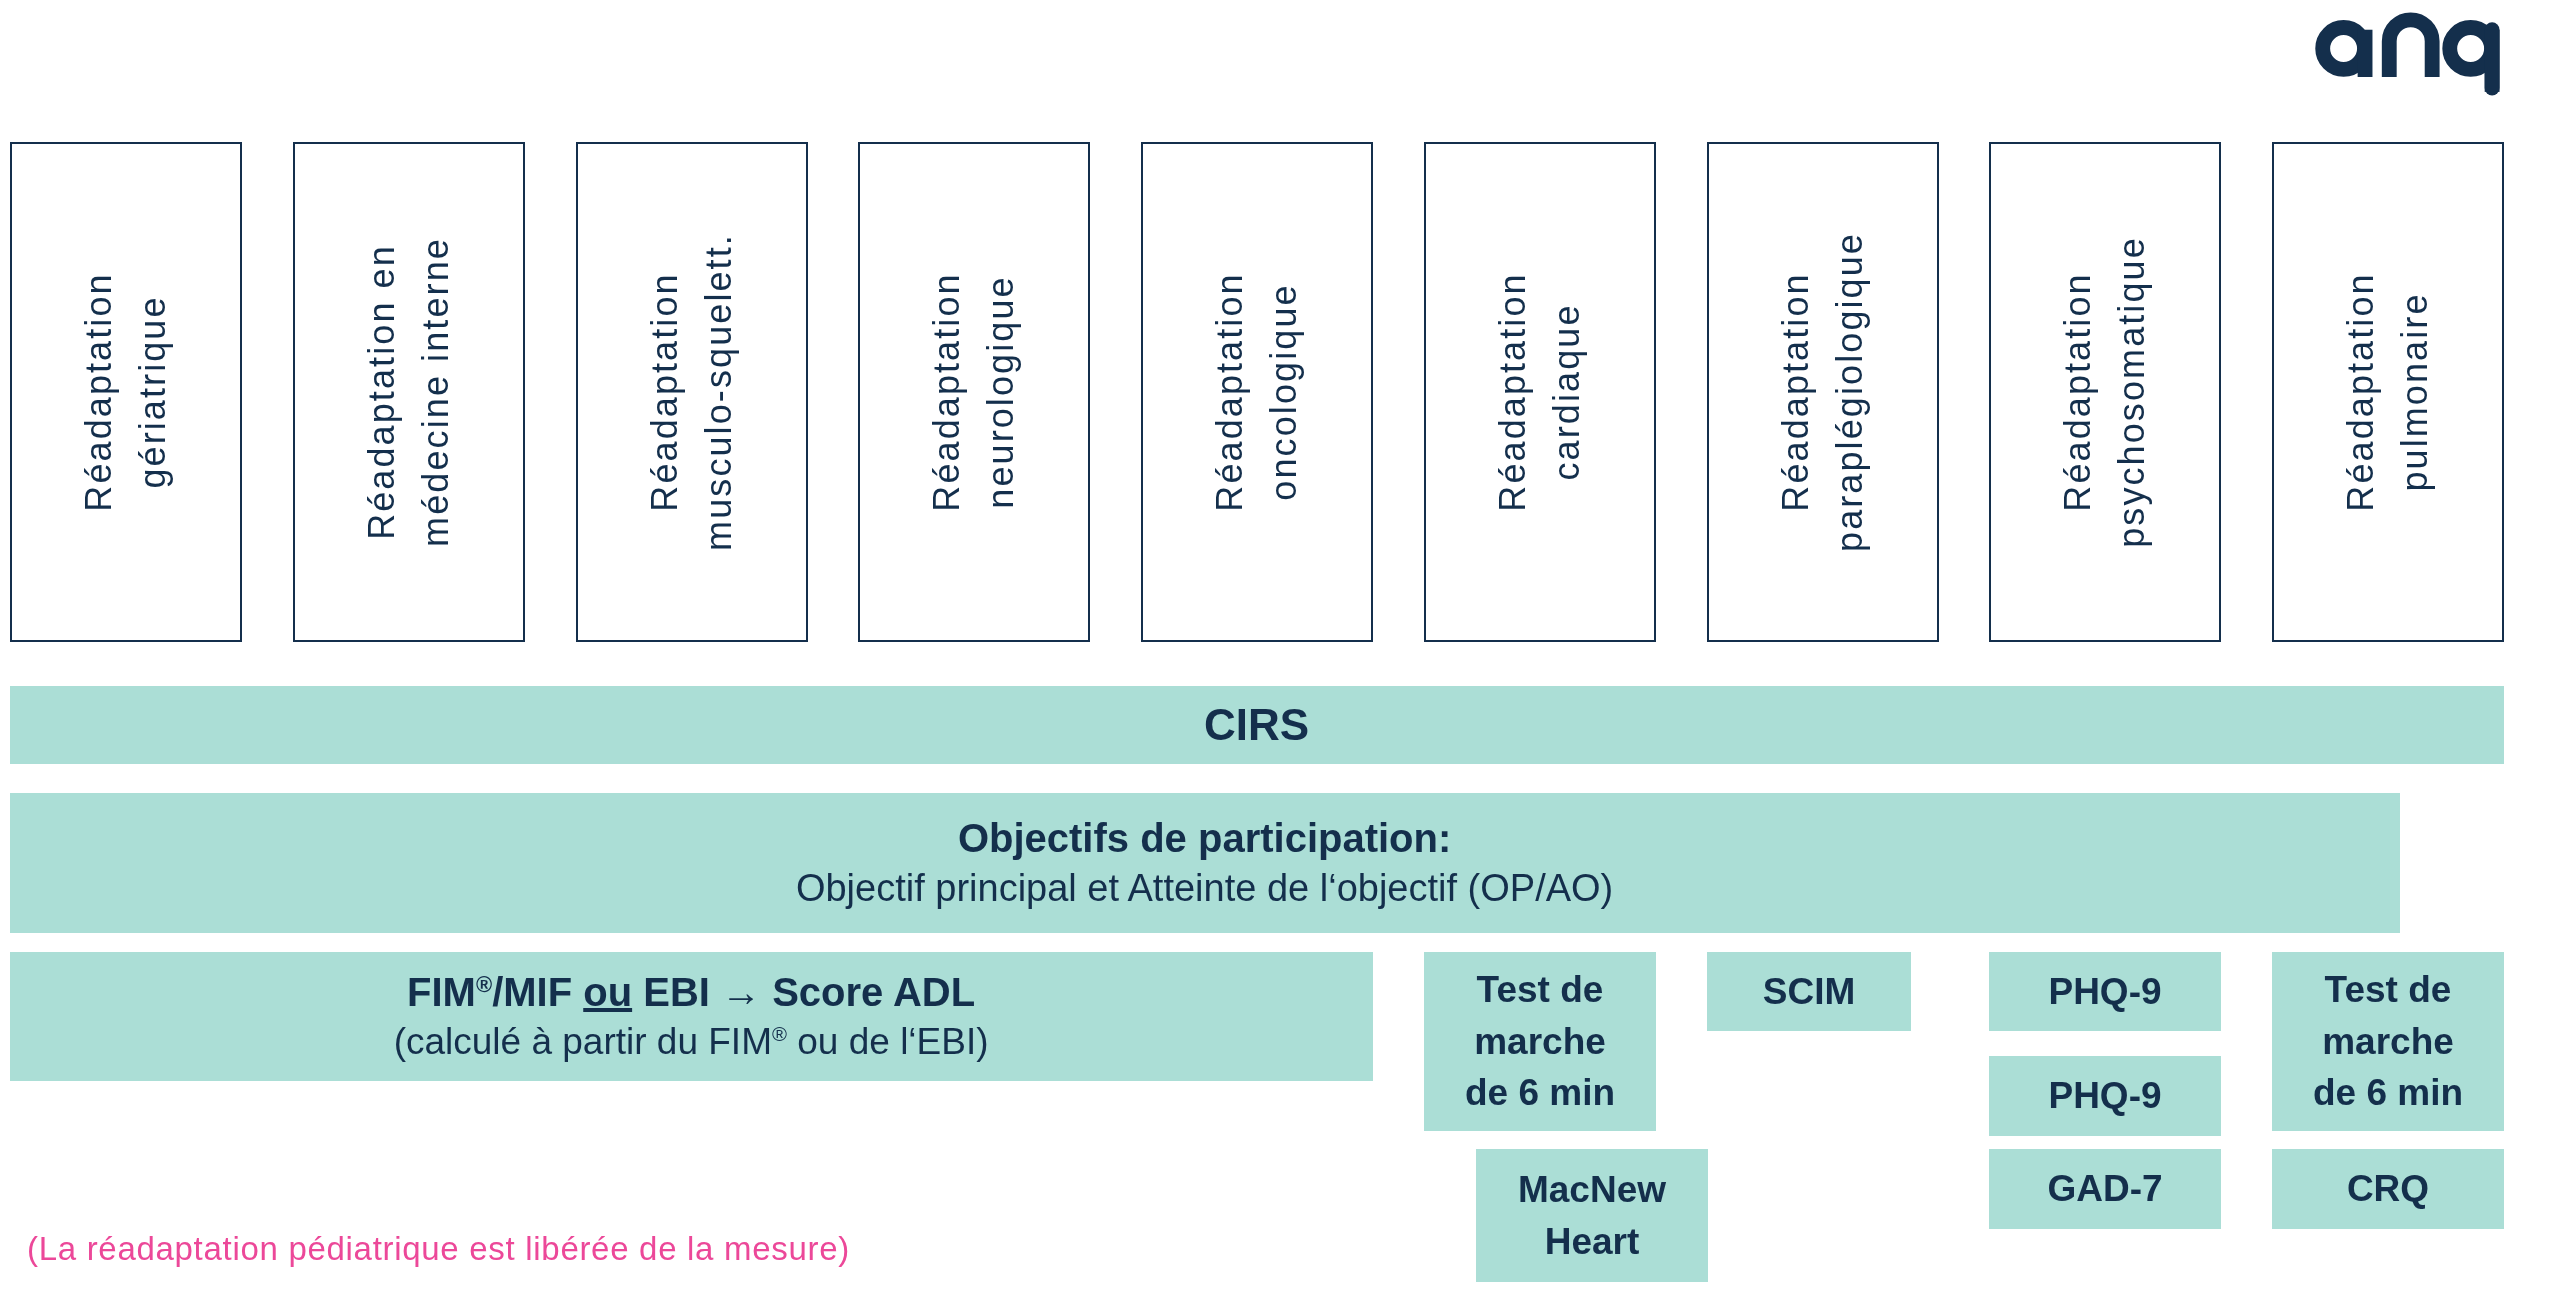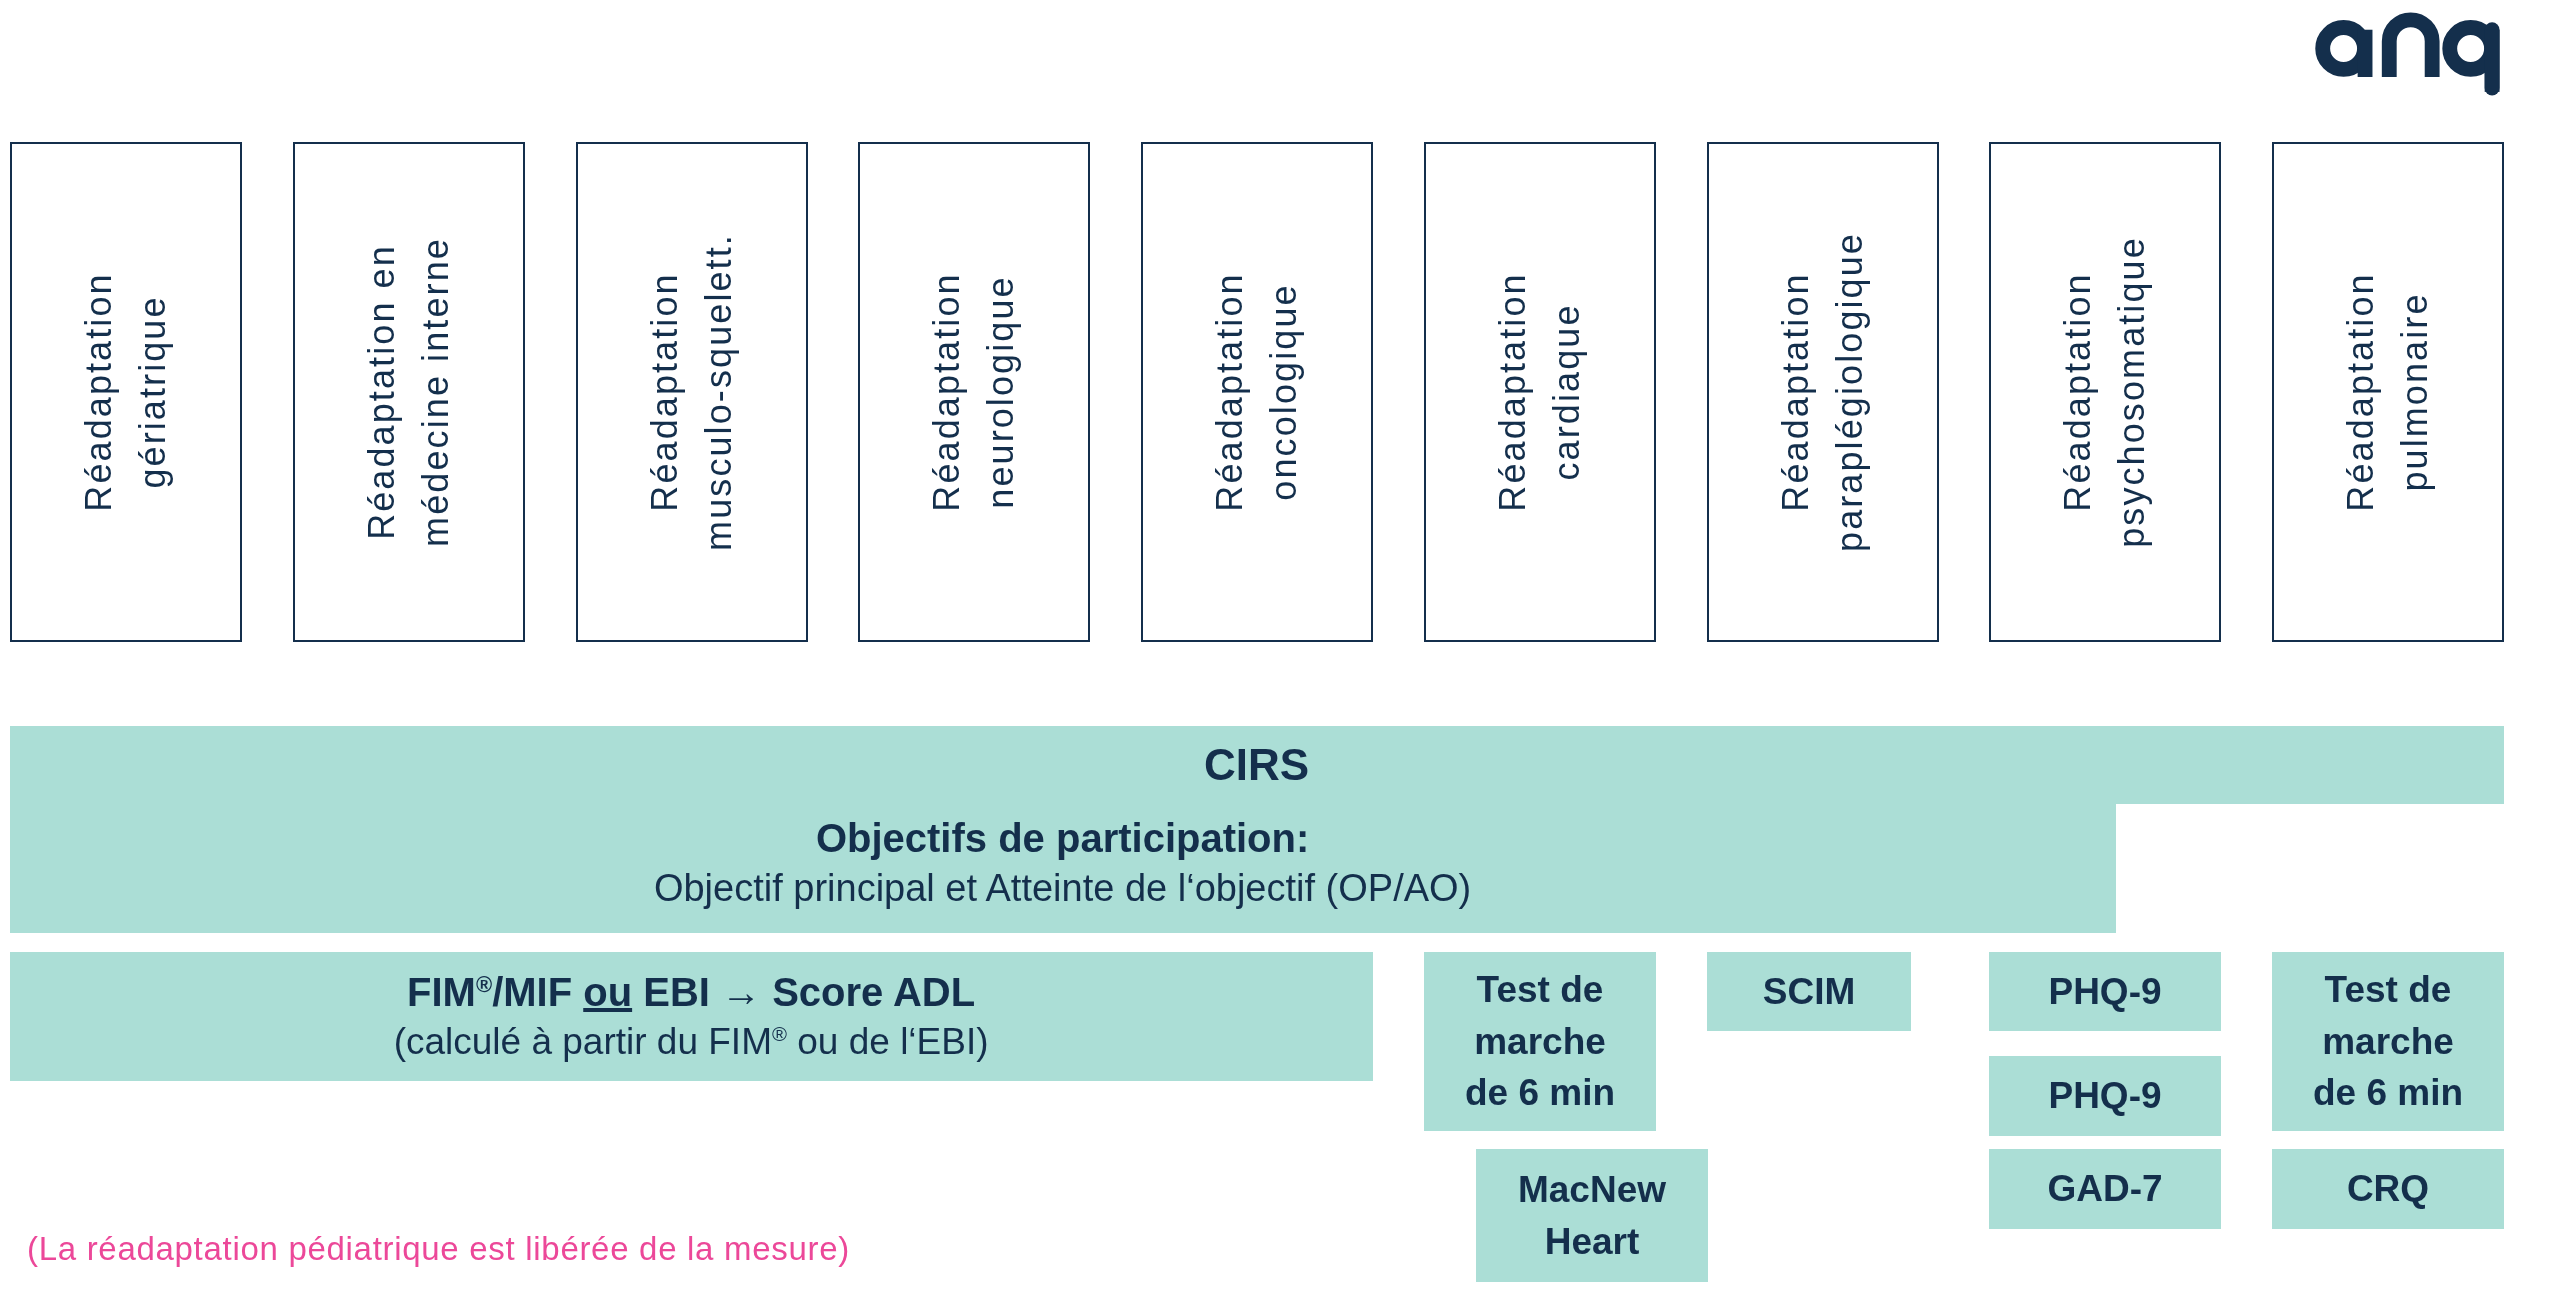--- a/index.html
+++ b/index.html
@@ -22,22 +22,22 @@
     transform:translate(-50%,-50%) rotate(-90deg);
     font-size:36px;line-height:1.5;letter-spacing:2.1px;color:#142f4c;
     text-align:center;white-space:nowrap;
   }
   
   .band,.ibox{
     position:absolute;background:#abded6;box-sizing:border-box;
     display:flex;flex-direction:column;align-items:center;justify-content:center;
     color:#142f4c;text-align:center;
   }
-  .band-cirs{left:9.6px;top:686px;width:2494px;height:78px;font-size:44px;font-weight:bold;margin-top:40px;}
-  .band-objectifs{left:9.6px;top:793px;width:2106px;height:140px;text-align:right;}
+  .band-cirs{left:9.6px;top:686px;width:2494px;height:78px;font-size:44px;font-weight:bold;}
+  .band-objectifs{left:9.6px;top:793px;width:2390px;height:140px;text-align:right;}
   .band-fim{left:9.6px;top:952px;width:1363px;height:129px;}
   .line-bold{font-size:40px;font-weight:bold;line-height:1.3;}
   .line-reg{font-size:38px;font-weight:normal;line-height:1.3;}
   .fim-l1{font-size:40px;font-weight:bold;line-height:1.3;}
   .fim-l2{font-size:37px;font-weight:normal;line-height:1.3;}
   .u{text-decoration:underline;margin-top:40px;}
   sup{font-size:55%;vertical-align:super;line-height:0;}
   .ibox{font-size:37px;font-weight:bold;line-height:1.4;}
   .footnote{
     position:absolute;left:27px;top:1230px;font-size:33px;letter-spacing:0.7px;

